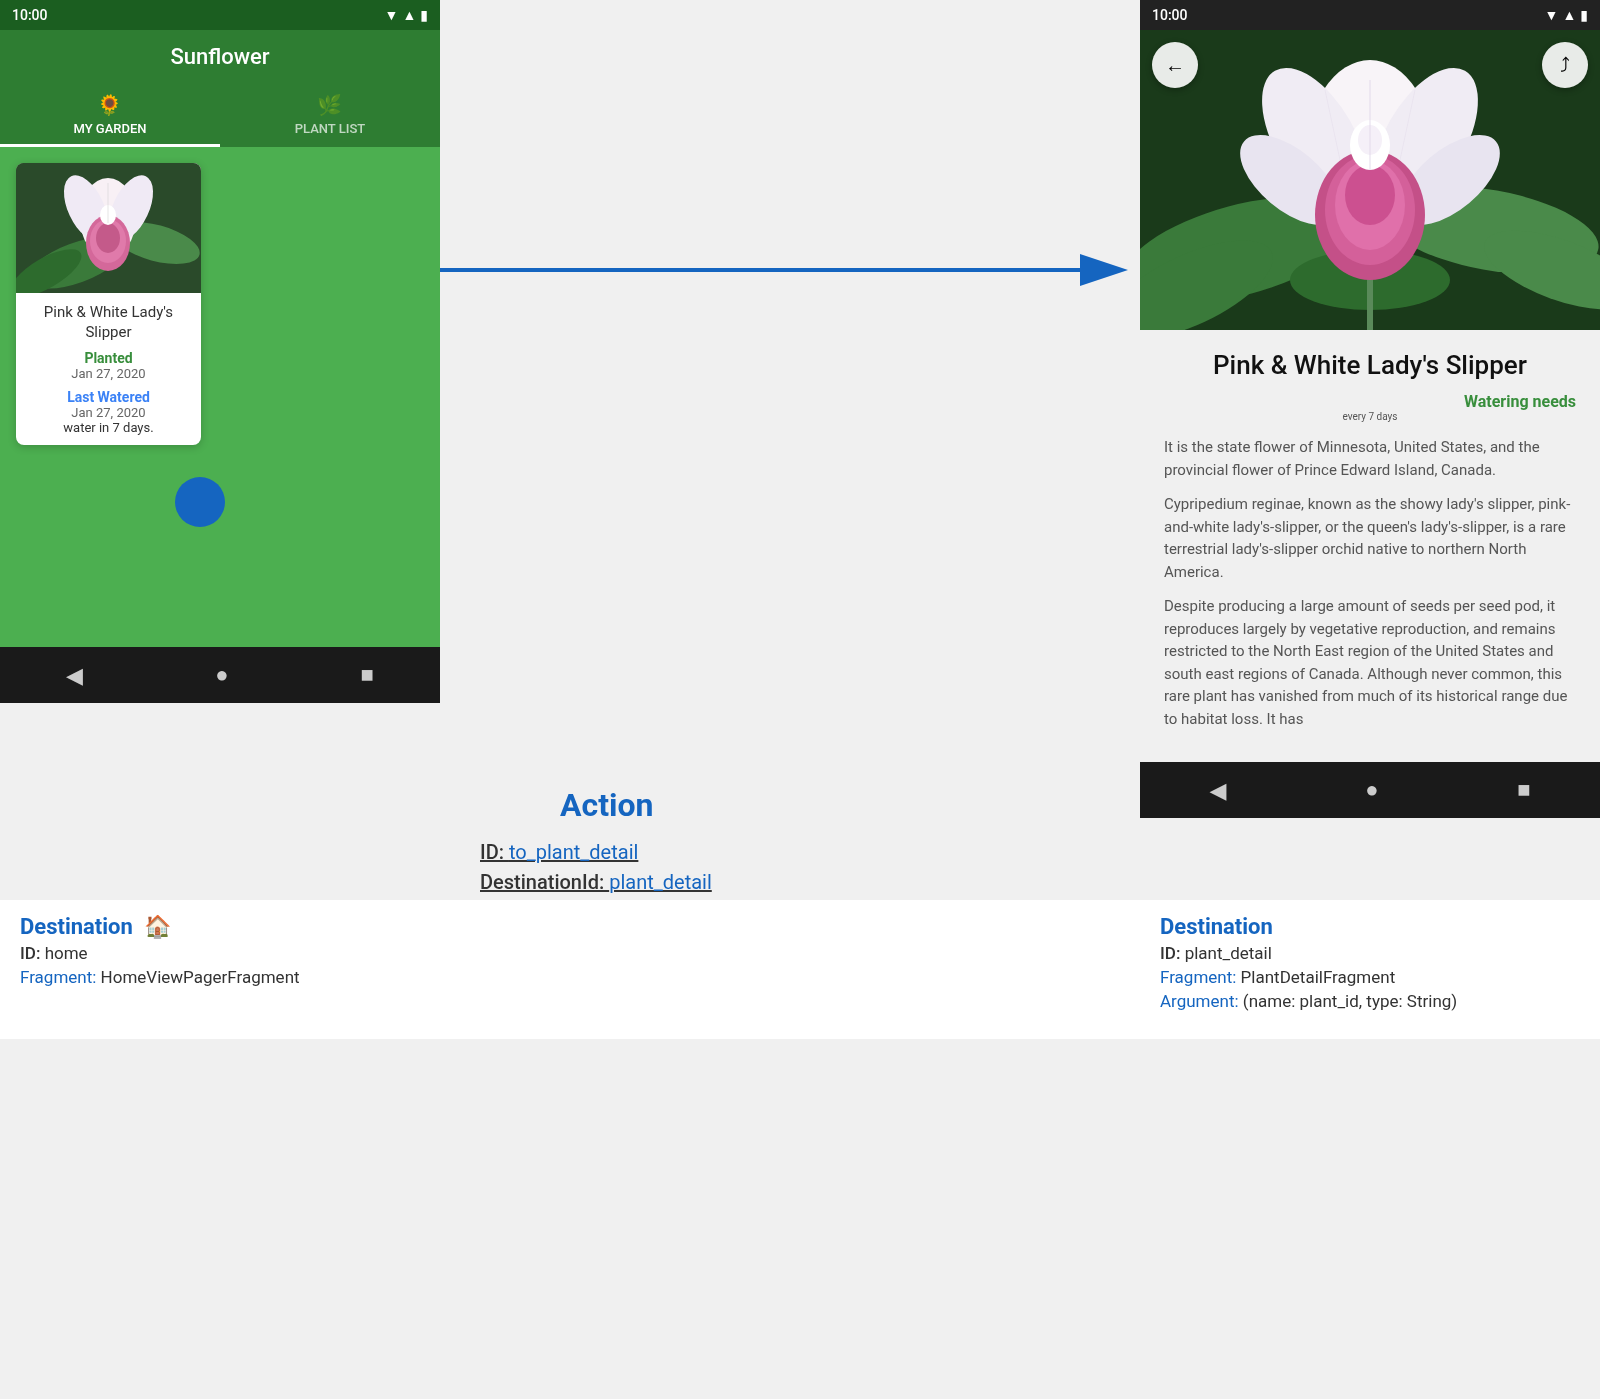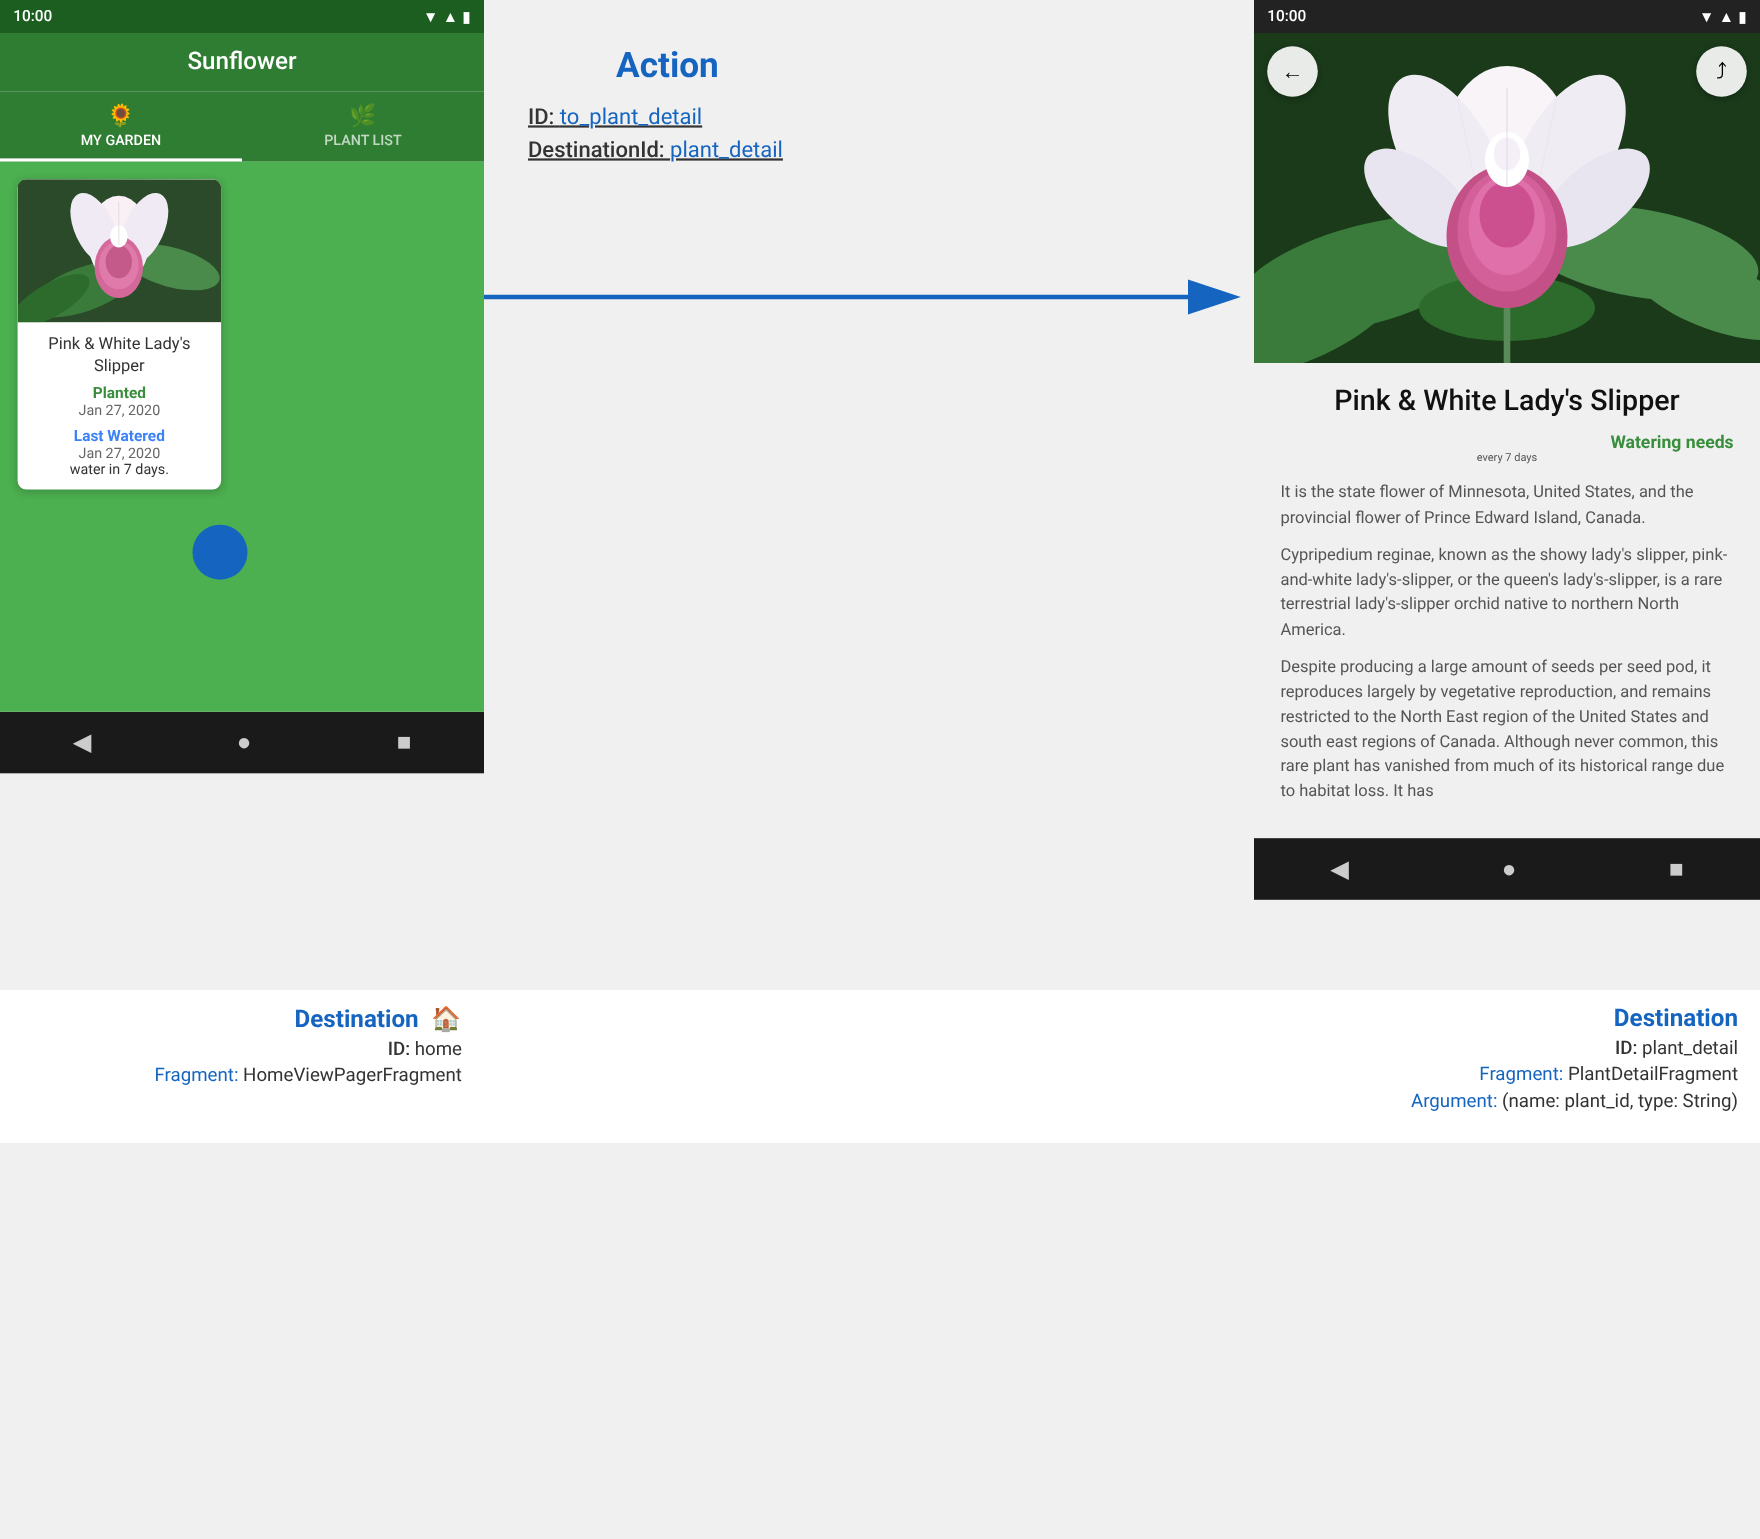--- a/index.html
+++ b/index.html
@@ -292,35 +292,34 @@
     .left-phone-container {
       width: 440px;
       position: relative;
     }
 
     .center-container {
       flex: 1;
       display: flex;
       flex-direction: column;
       align-items: flex-start;
-      justify-content: flex-start;
+      justify-content: flex-end;
       padding-left: 40px;
       position: relative;
     }
 
     .right-phone-container {
       width: 460px;
     }
 
     .bottom-row {
       display: flex;
       width: 1600px;
       height: 139px;
       background: #fff;
-      text-align: right;
     }
 
     .bottom-left-dest {
       width: 440px;
       padding: 14px 20px;
     }
 
     .bottom-center-dest {
       flex: 1;
     }

